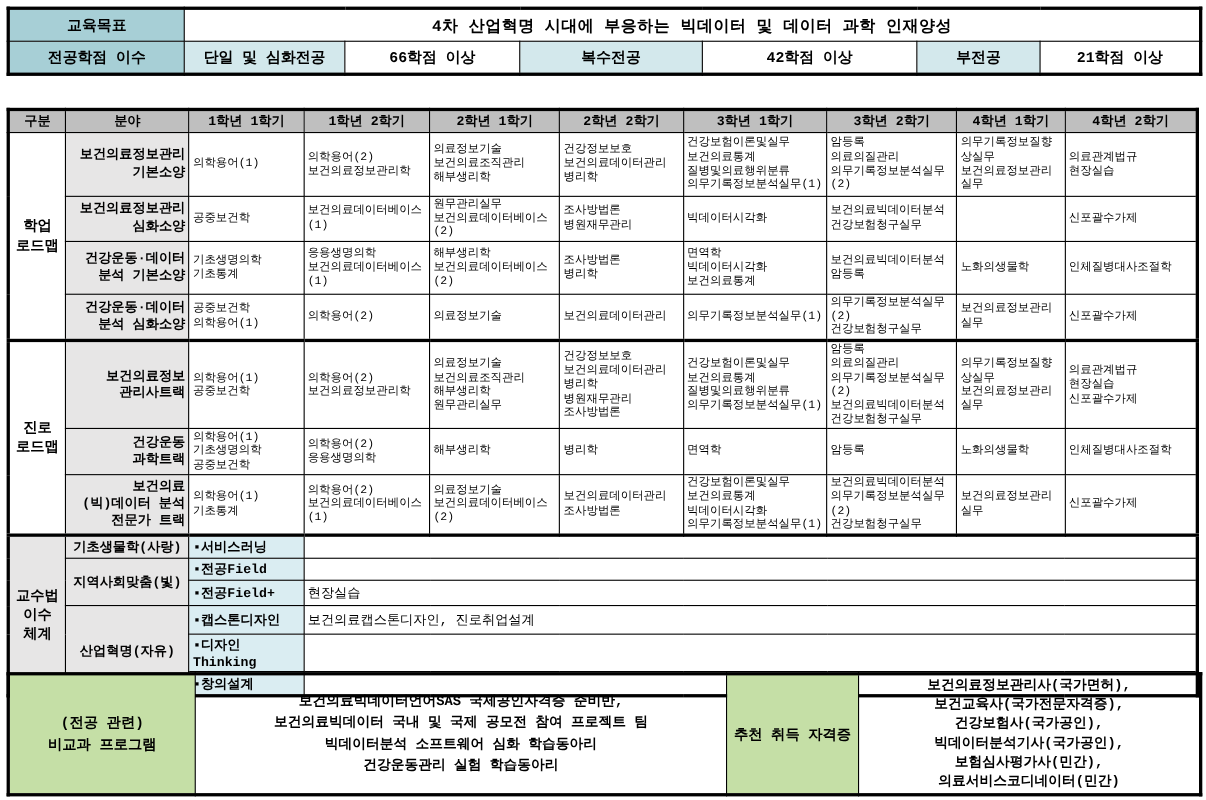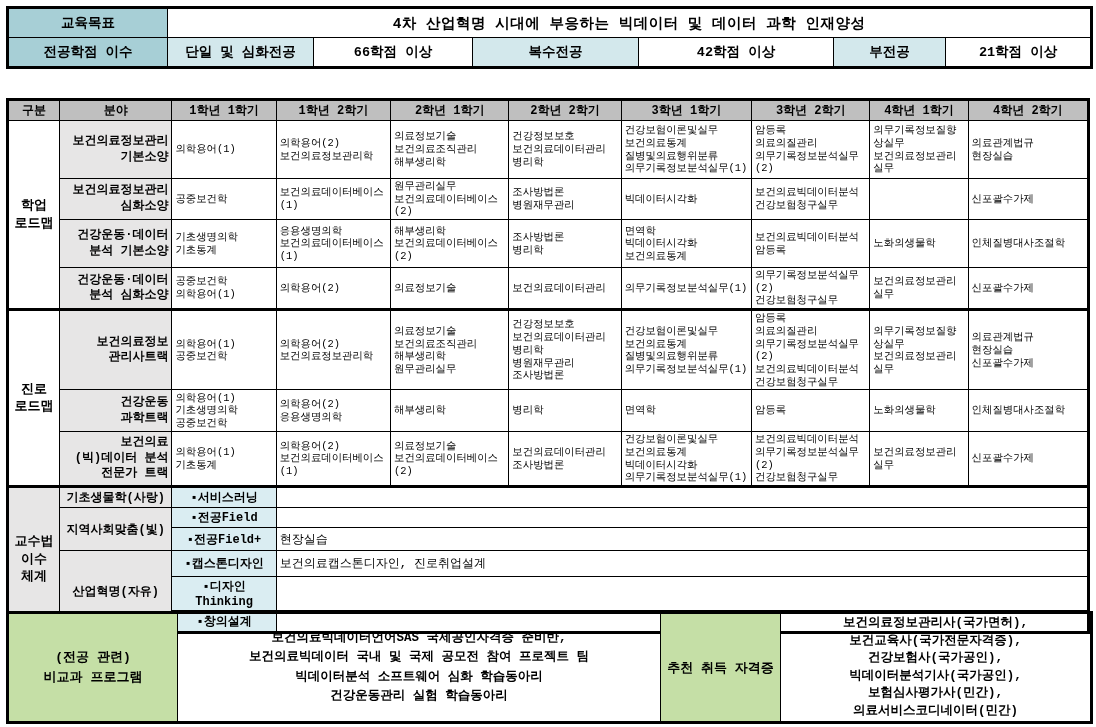--- a/index.html
+++ b/index.html
@@ -26,21 +26,21 @@
   .lgray{background:#E7E6E6;}
   .mblue{background:#DAEDF2;}
   .toplabel{font-size:13.5px;}
   .title{font-size:14.5px;letter-spacing:.5px;}
   .libtext{font-size:12px;}
   .hd{font-size:12px;}
   .seclabel{font-size:13px;line-height:1.35;}
   .fieldcell{font-size:12px;line-height:1.3;text-align:right;}
   .course{font-size:10.4px;line-height:1.22;text-align:left;padding:1px 2px 1px 4px;}
   .catcell{font-size:12px;}
-  .methodcell{font-size:12px;padding-left:6px;text-align:center;}
+  .methodcell{font-size:12px;padding-left:6px;}
   .pedcontent{font-size:12px;padding-left:8px;}
   .bottomtext{font-size:12.5px;line-height:1.55;text-align:center;}
   .licensetext{font-size:12.5px;line-height:1.4;}
 </style>
 </head>
 <body>
 
 <div class="sheet">
 
   <table class="tbl" style="left:6px;top:6px;width:1084px;">

